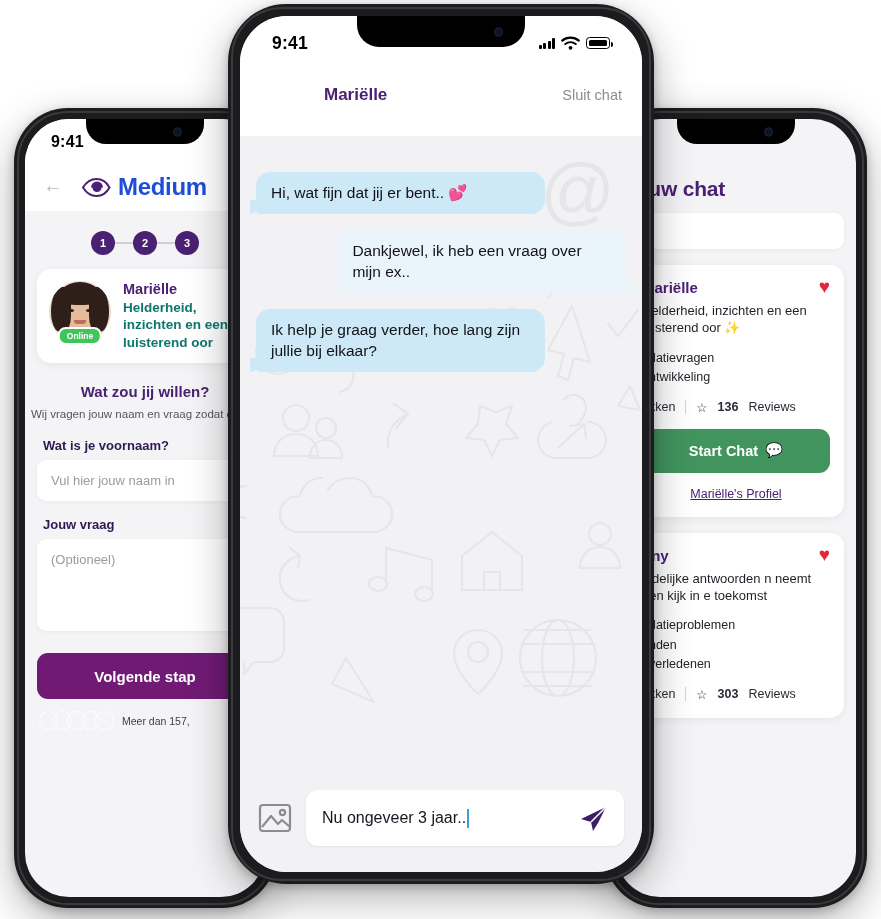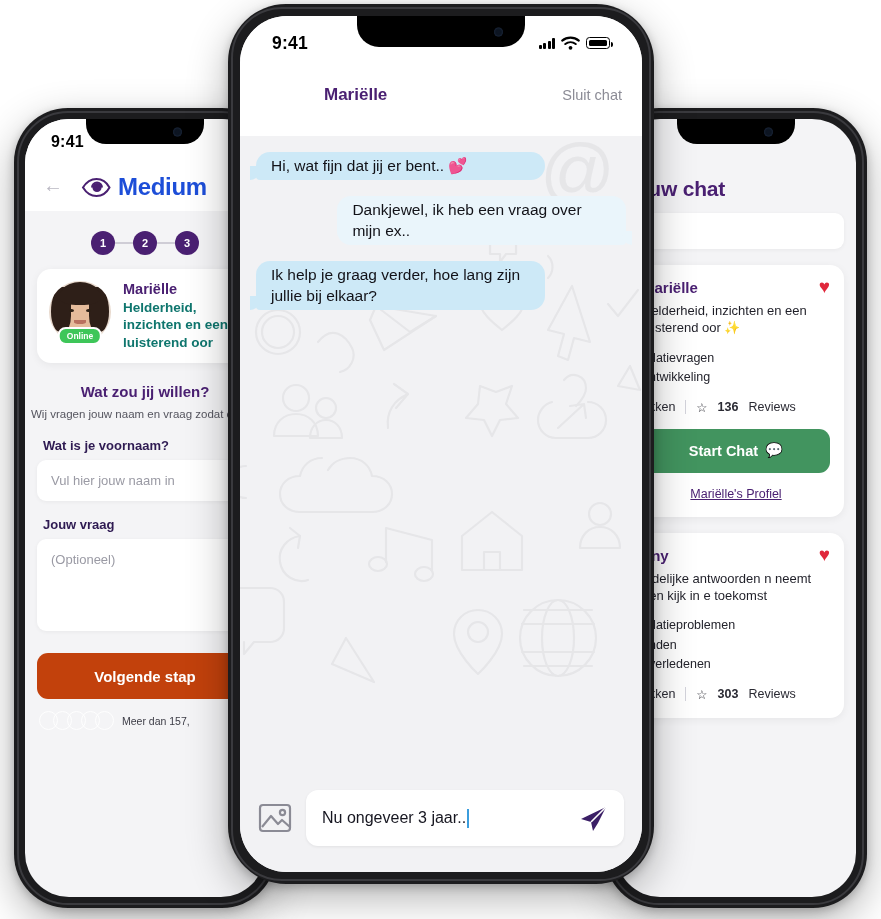--- a/index.html
+++ b/index.html
@@ -25,20 +25,21 @@
     border-radius: 51px;
     border: 2px solid #3a3a3e;
     pointer-events: none;
   }
   .screen {
     position: relative;
     width: 100%; height: 100%;
     background: #ffffff;
     border-radius: 44px;
     overflow: hidden;
+    gap: 20px;
   }
   .notch {
     position: absolute; top: 0; left: 50%;
     transform: translateX(-50%);
     background: #000;
     border-bottom-left-radius: 20px;
     border-bottom-right-radius: 20px;
     z-index: 40;
   }
   .notch .cam {
@@ -100,21 +101,21 @@
   .sect-title { text-align:center; font-size:15px; font-weight:bold; color:#4a2072; margin: 20px 0 6px; white-space:nowrap;}
   .sect-sub { text-align:center; font-size:11.5px; color:#55555f; line-height:1.45; padding: 0 6px; white-space:nowrap;}
   .f-label { font-size: 13px; font-weight:bold; color:#2e1a52; margin: 16px 0 7px; padding-left: 18px;}
   .f-input, .f-area {
     margin: 0 12px; background:#fff; border-radius: 9px;
     font-size: 13px; color:#9a9aa4; padding: 13px 14px;
     box-shadow: 0 1px 4px rgba(0,0,0,.05);
   }
   .f-area { height: 92px; }
   .btn-green {
-    margin: 22px 12px 0; background:#c2410c; color:#fff; border-radius: 11px;
+    margin: 22px 12px 0; background:#701a75; color:#fff; border-radius: 11px;
     height: 46px; display:flex; align-items:center; justify-content:center;
     font-size: 15px; font-weight:bold; white-space:nowrap;
   }
   .social { display:flex; align-items:center; gap:8px; padding: 12px 0 0 14px;}
   .av-row { display:flex; }
   .av-row .av {
     width: 19px; height:19px; border-radius:50%; border:1.5px solid #fff;
     margin-left:-5px; overflow:hidden;
   }
   .av-row .av:first-child { margin-left: 0; }
@@ -165,21 +166,21 @@
   .c-close { font-size: 14.5px; color:#8c8c96; white-space:nowrap;}
 
   .c-body {
     flex: 1 1 auto; position: relative; overflow: hidden;
     background: #f2f2f4;
   }
   .doodles { position:absolute; inset:0; opacity: .75; }
   .c-msgs { position: relative; z-index: 2; padding: 16px 16px 0; }
   .bubble {
     max-width: 78%; font-size: 15.5px; line-height: 1.32; color:#121218;
-    padding: 4px 15px; position: relative; margin-bottom: 16px;
+    padding: 11px 15px; position: relative; margin-bottom: 16px;
   }
   .bubble.in {
     background: #cde9f7; border-radius: 14px; border-bottom-left-radius: 4px;
   }
   .bubble.in::before {
     content:""; position:absolute; left:-6px; bottom: 0;
     width: 10px; height: 14px; background:#cde9f7;
     border-bottom-right-radius: 12px;
   }
   .bubble.out {

